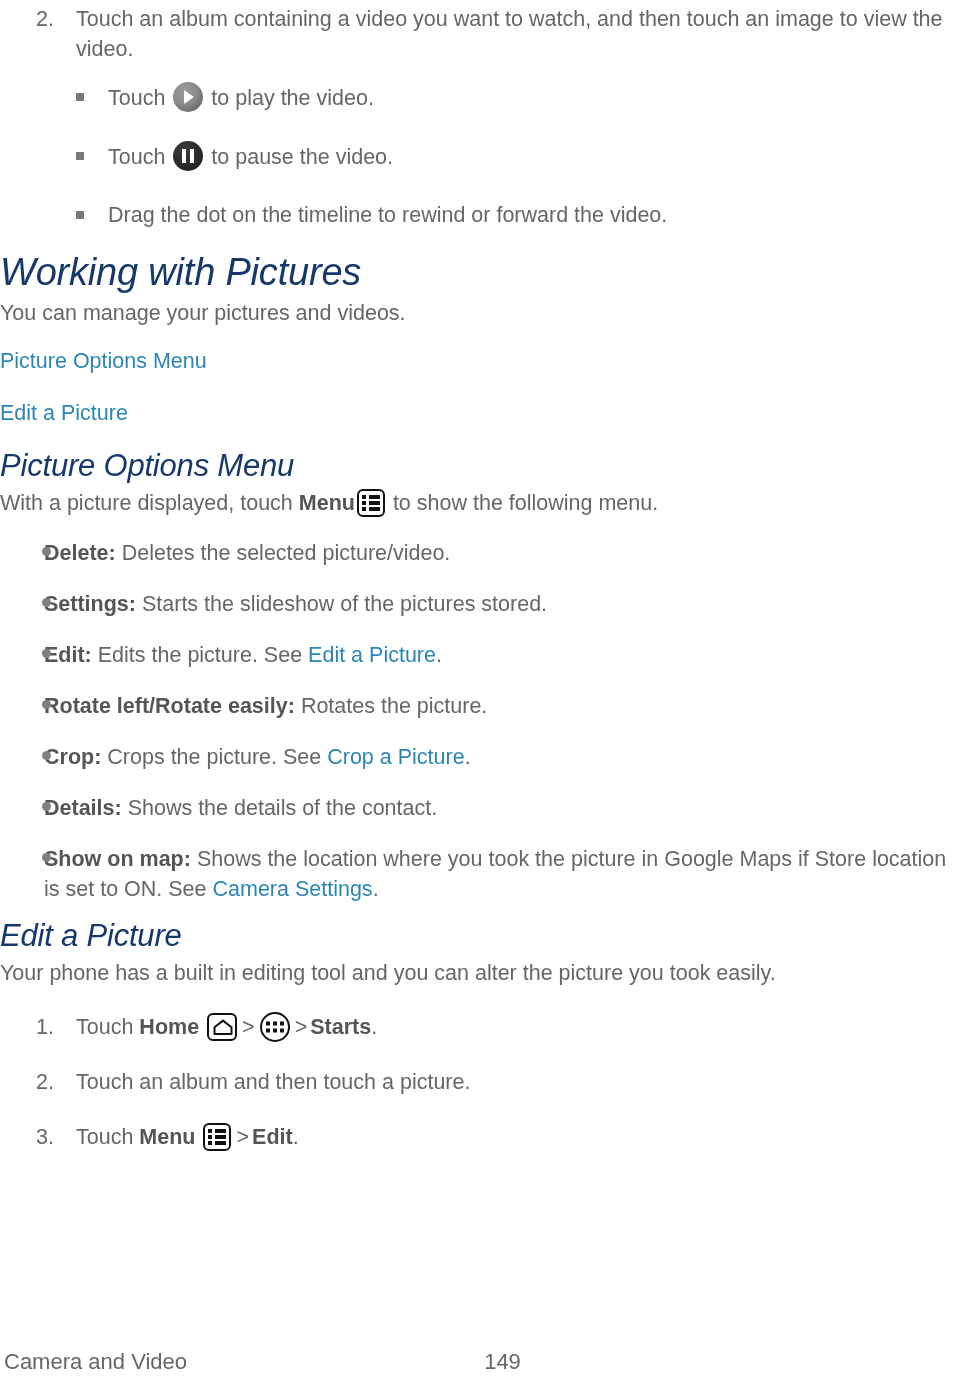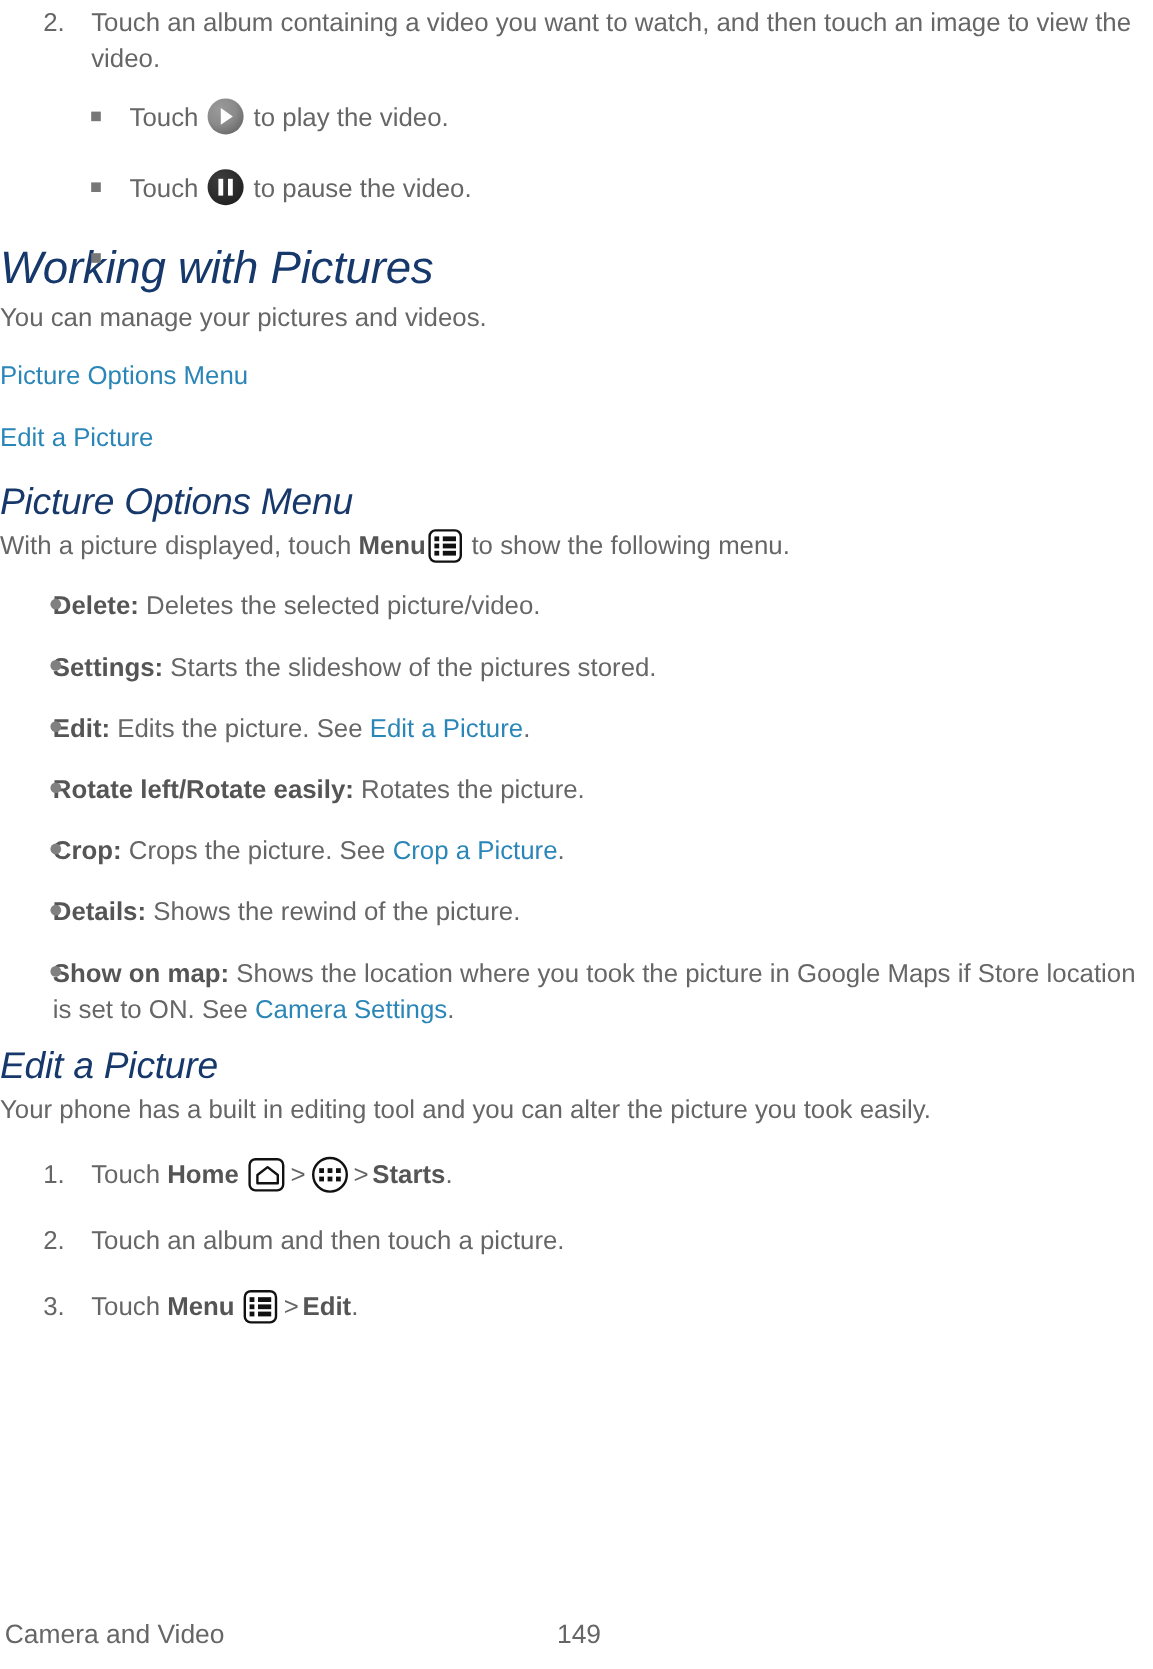--- a/index.html
+++ b/index.html
@@ -243,21 +243,21 @@
     position: absolute;
     left: 4px; top: 0;
   }
   .footer .f-page {
     position: absolute;
     left: 0; top: 0;
     width: 961px;
     text-align: center;
     padding-right: 0;
   }
-  .footer .f-page span { position: relative; left: 2px; }
+  .footer .f-page span { position: relative; left: 22px; }
 
   .block { margin: 0; padding: 0; }
   .tight-para { font-size: 21.5px; line-height: 30px; color: #666666; margin: 0; }
   .spacer-18 { height: 18px; }
   .spacer-22 { height: 22px; }
 </style>
 </head>
 <body>
 
 <div class="page">
@@ -273,20 +273,21 @@
     <li>
       <span class="sq"></span>
       <span>Touch </span><span class="icon-inline icon-play"></span><span> to play the video.</span>
     </li>
     <li>
       <span class="sq"></span>
       <span>Touch </span><span class="icon-inline icon-pause"></span><span> to pause the video.</span>
     </li>
     <li style="margin-bottom:18px;">
       <span class="sq"></span>
+      <span>Drag the dot on the timeline to rewind or forward the video.</span>
     </li>
   </ul>
 
   <h1 class="sec-title" style="margin-top:4px;">Working with Pictures</h1>
 
   <p class="tight-para" style="margin-top:2px;">You can manage your pictures and videos.</p>
 
   <div class="spacer-18"></div>
   <div class="block">
     <a class="link body-text" href="#" style="text-decoration:none; display:inline-block;">Picture Options Menu</a>
@@ -327,21 +328,21 @@
     <li>
       <span class="dot"></span>
       <span class="bold">Rotate left/Rotate easily:</span><span> Rotates the picture.</span>
     </li>
     <li>
       <span class="dot"></span>
       <span class="bold">Crop:</span><span> Crops the picture. See </span><a class="link" href="#" style="text-decoration:none;">Crop a Picture</a><span>.</span>
     </li>
     <li>
       <span class="dot"></span>
-      <span class="bold">Details:</span><span> Shows the rewind of the picture.</span>
+      <span class="bold">Details:</span><span> Shows the details of the contact.</span>
     </li>
     <li style="padding-right:8px; margin-bottom:6px;">
       <span class="dot"></span>
       <span class="bold">Show on map:</span><span> Shows the location where you took the picture in Google Maps if Store location is set to ON. See </span><a class="link" href="#" style="text-decoration:none;">Camera Settings</a><span>.</span>
     </li>
   </ul>
 
   <h2 class="sub-title" style="margin-top:12px;">Edit a Picture</h2>
 
   <p class="tight-para" style="margin-top:2px;">Your phone has a built in editing tool and you can alter the picture you took easily.</p>

